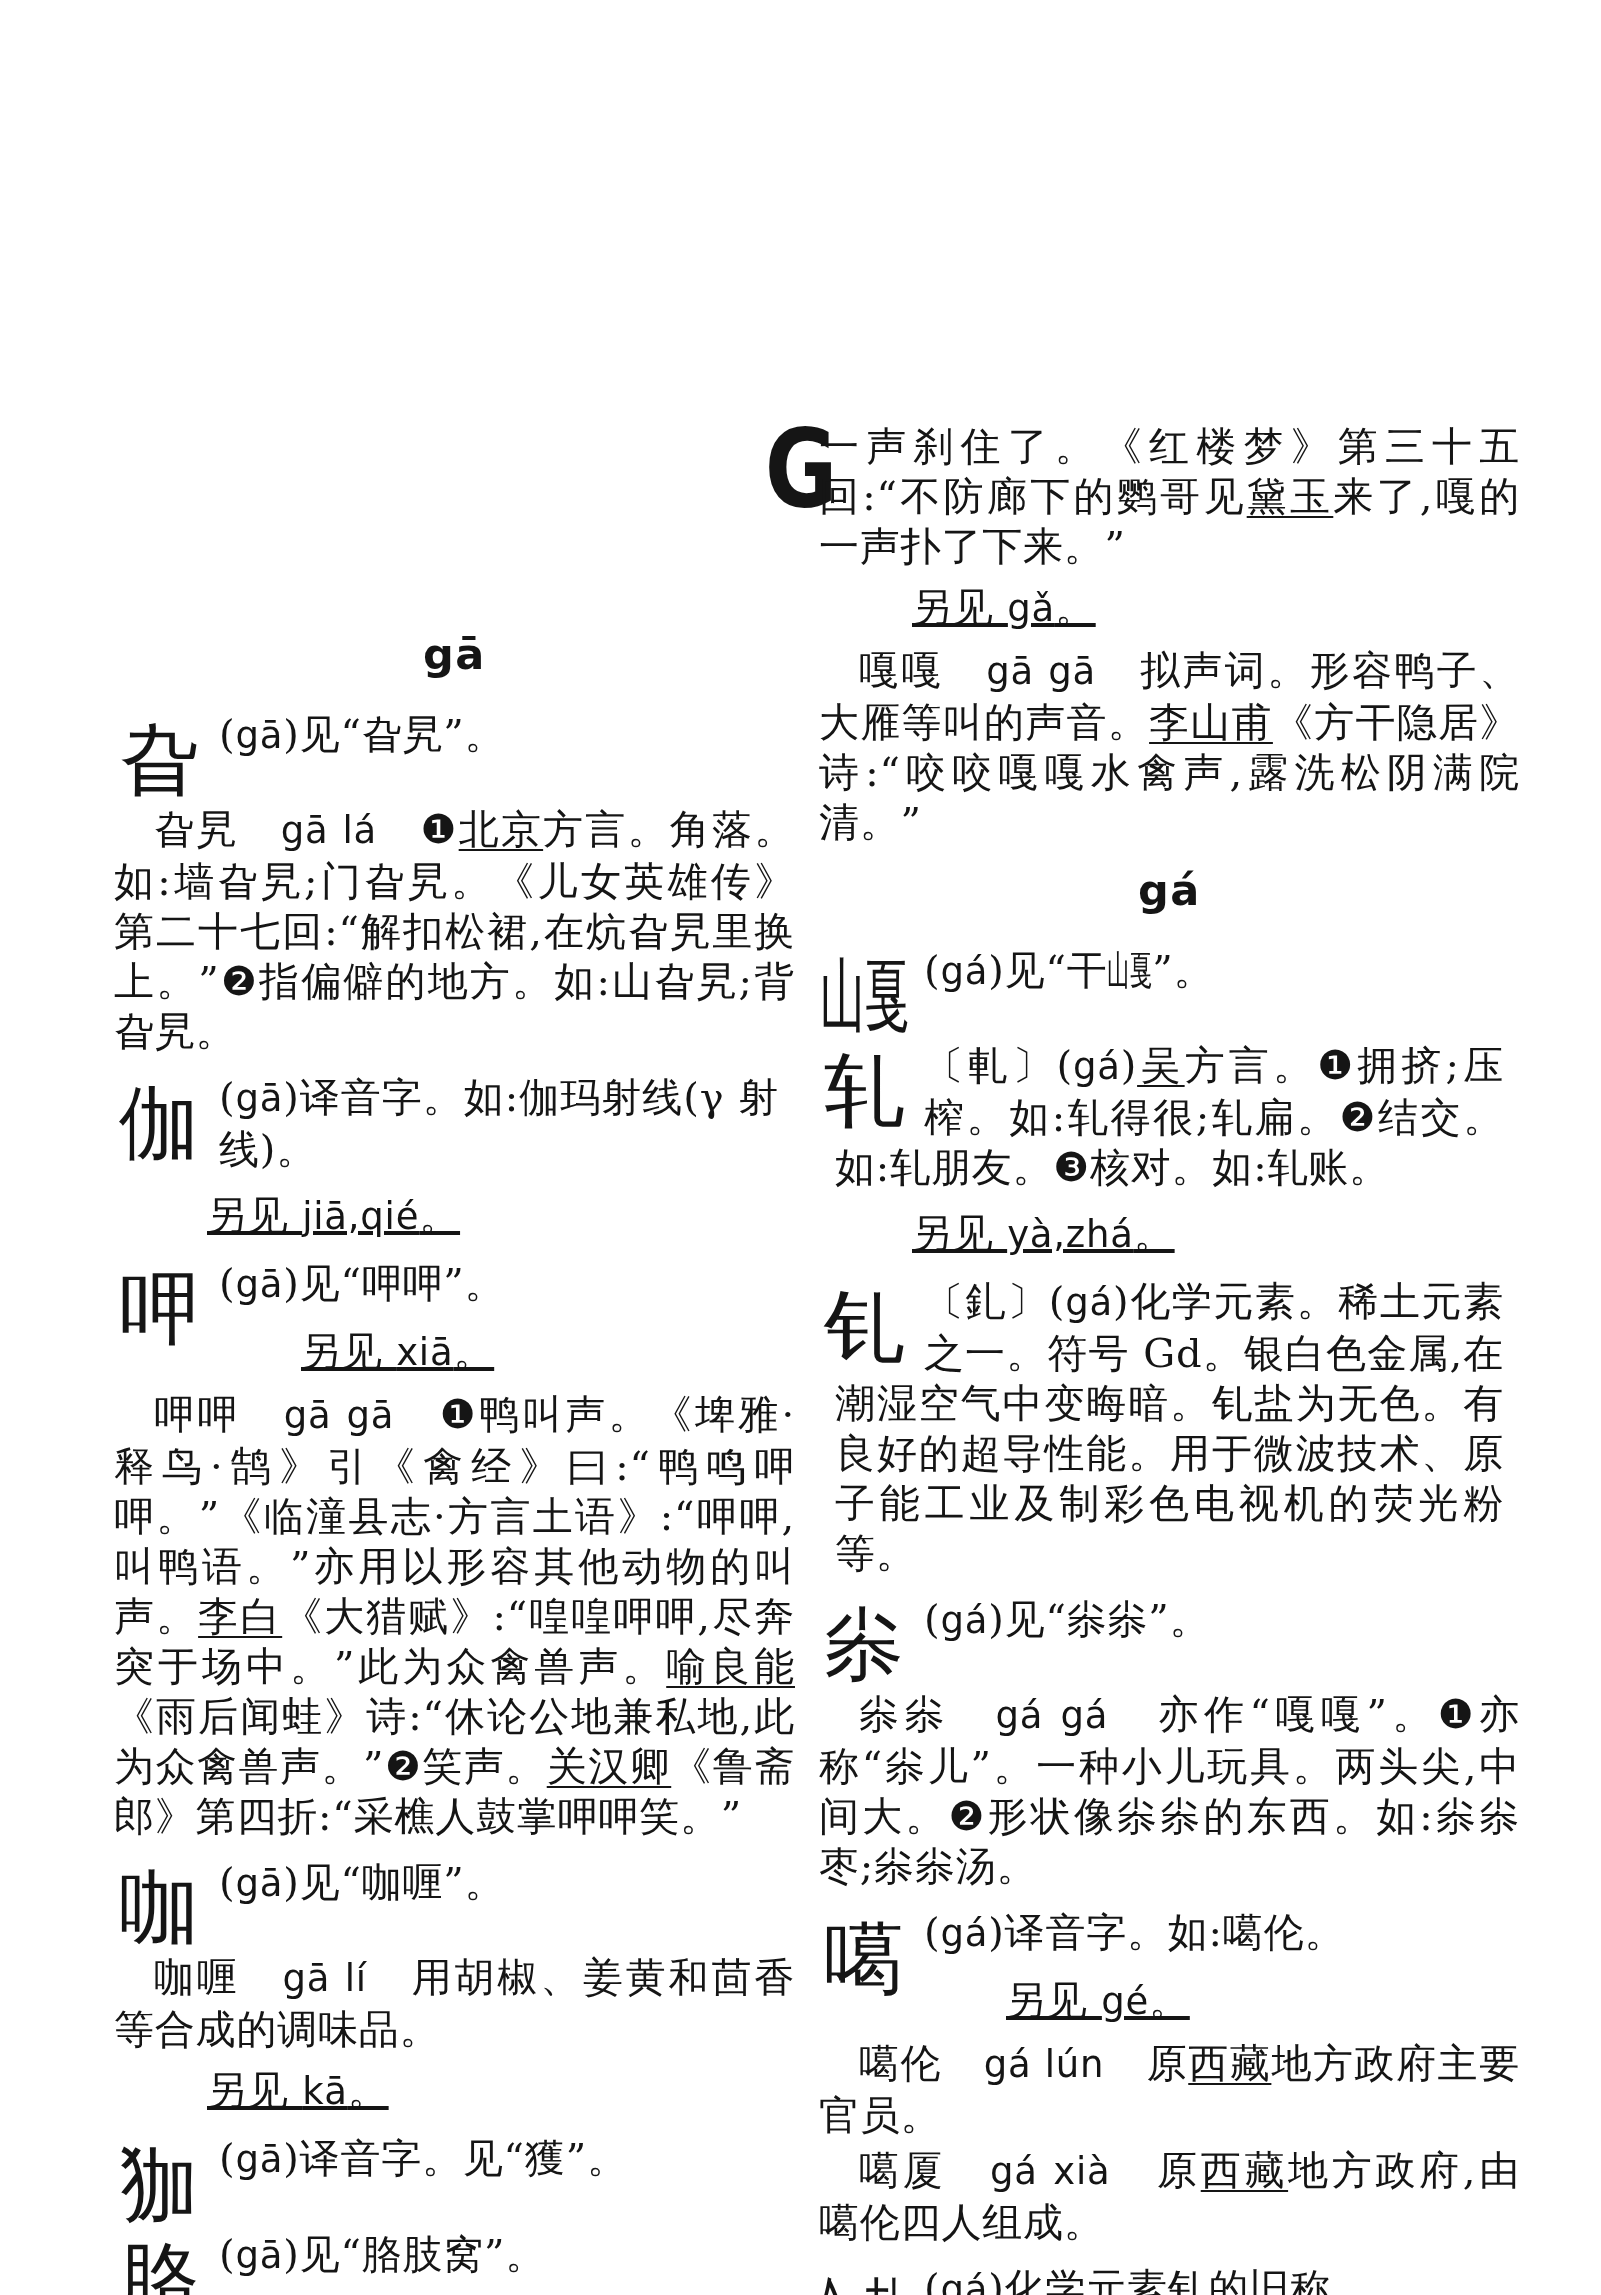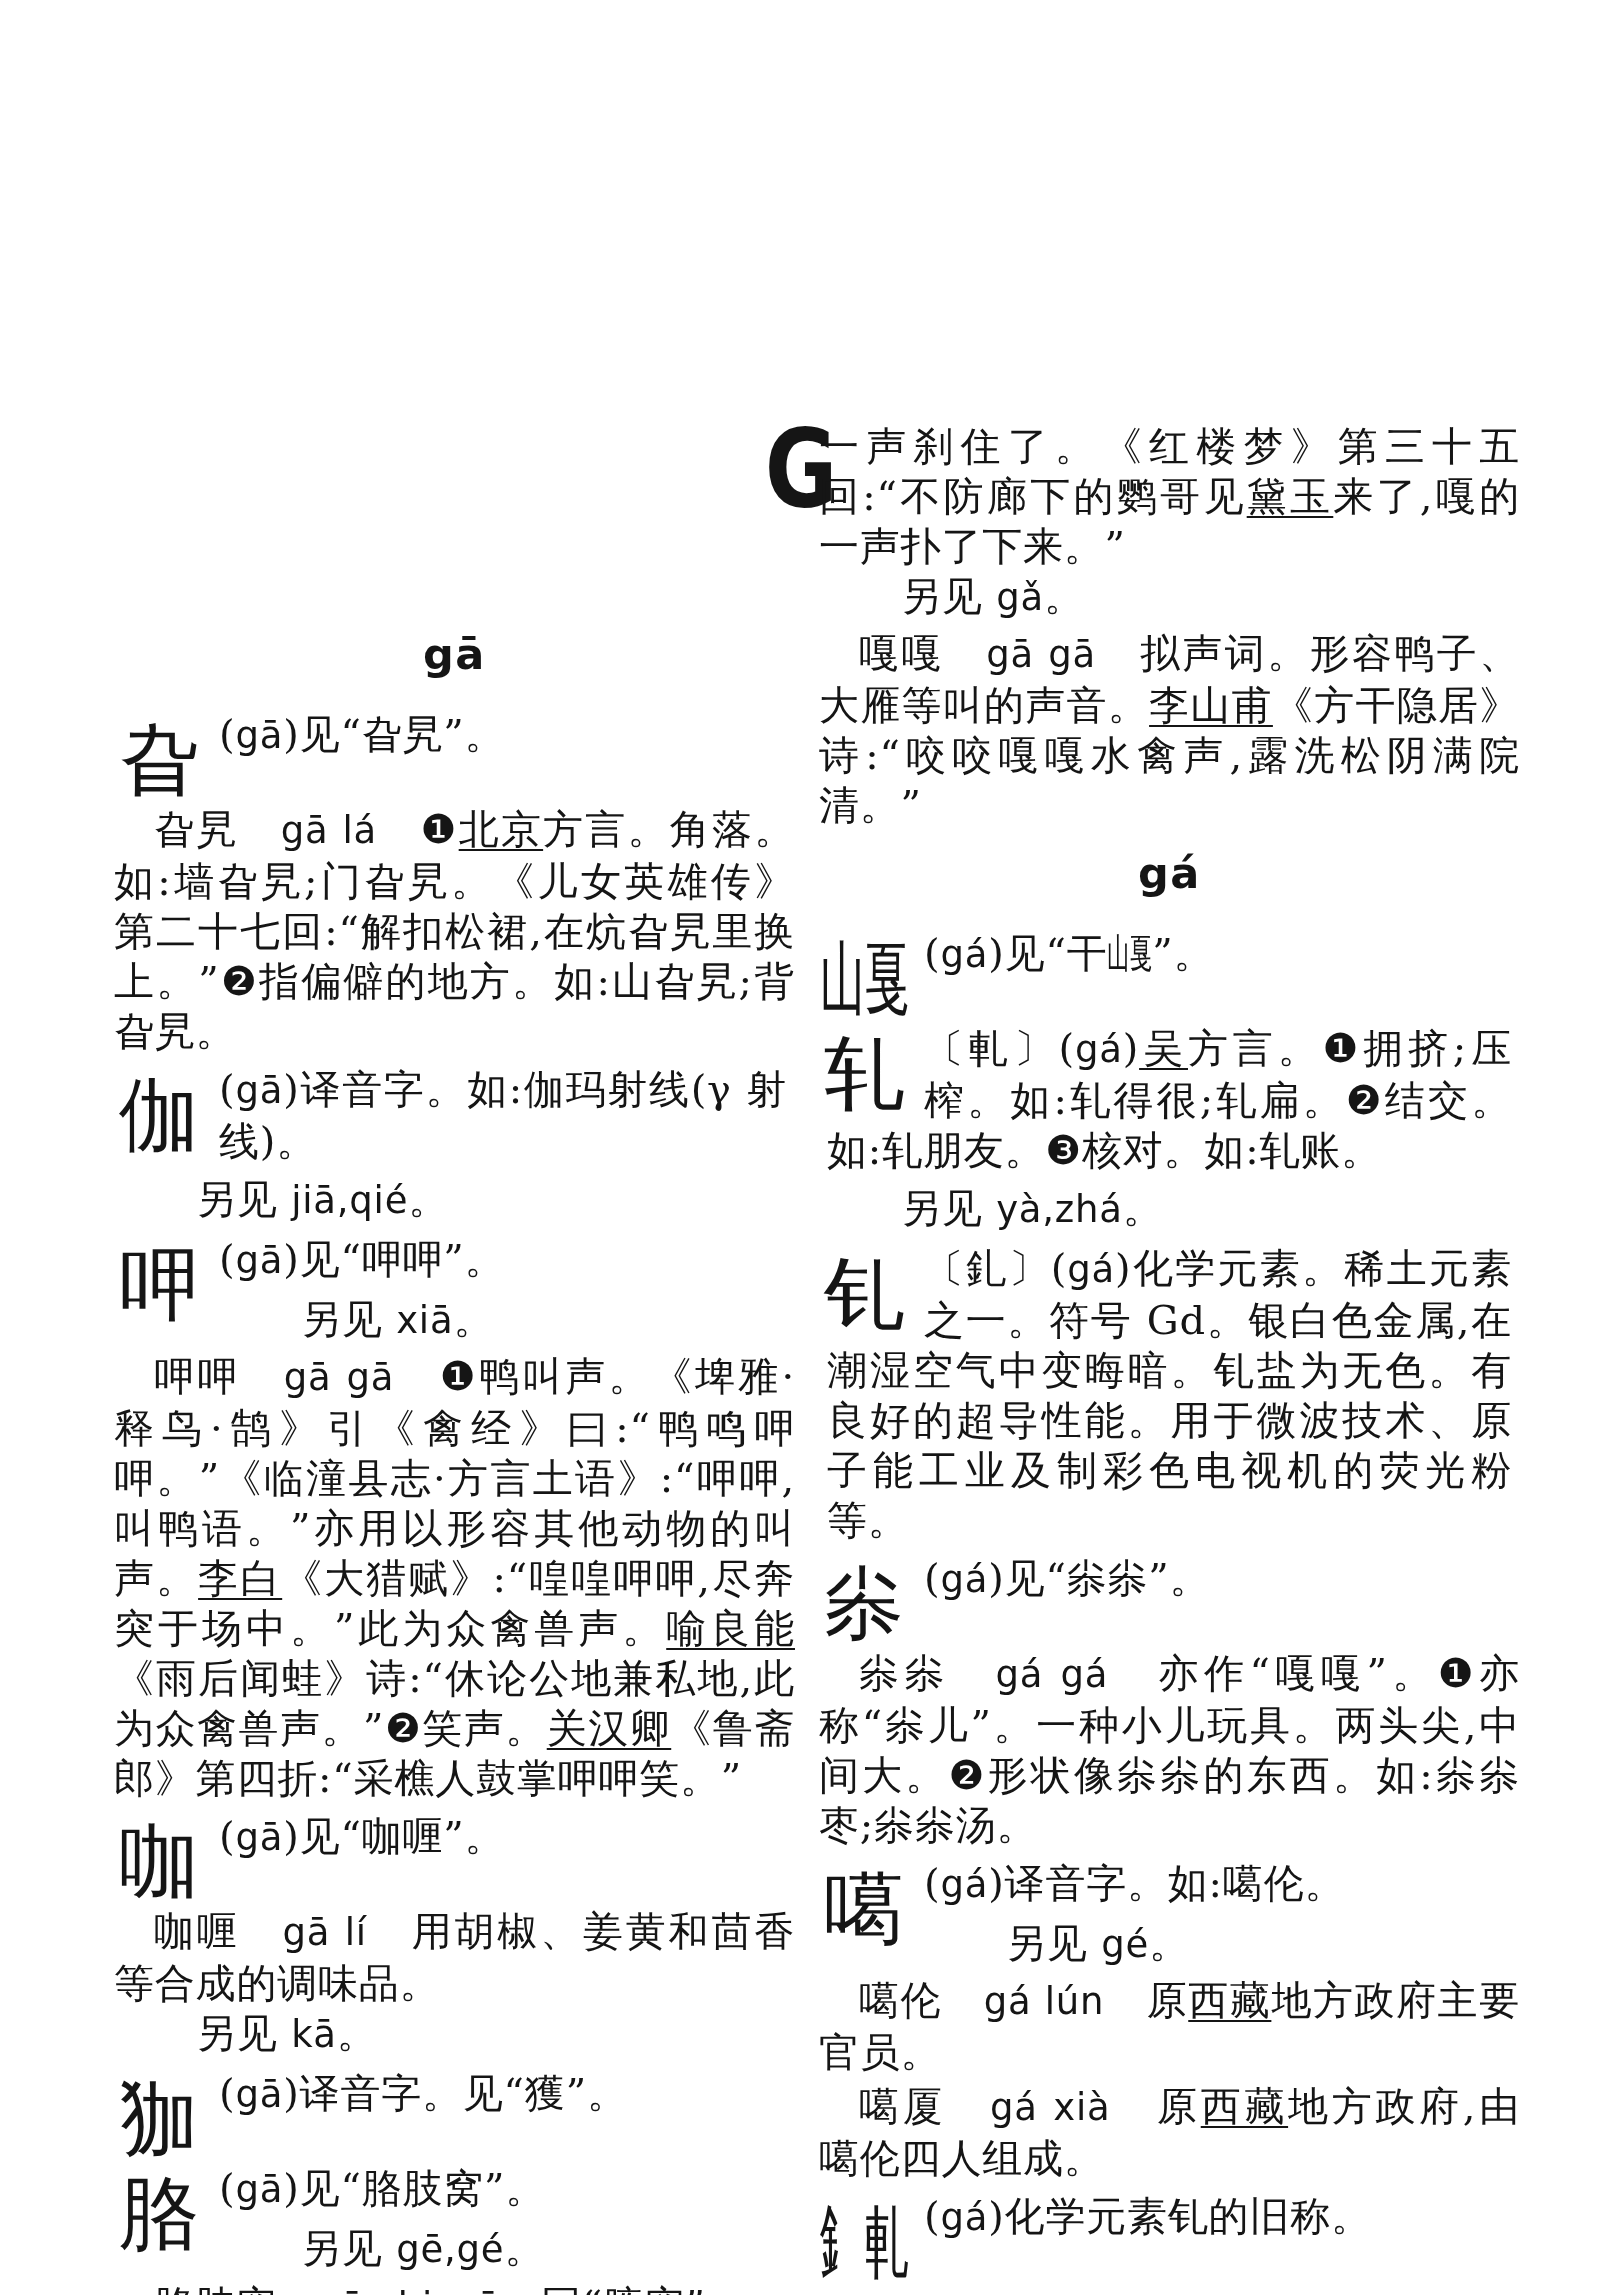--- a/index.html
+++ b/index.html
@@ -28,24 +28,24 @@
     font-weight:bold;font-size:43px;line-height:46px;
     text-align:center;margin:20px 0 32px;letter-spacing:1.5px;
   }
   .entry{clear:both;margin:6.2px 0 0;}
   .bigchar{
     float:left;width:91px;
     font-size:80px;line-height:89px;
     margin:6.2px 14px 0 0;text-align:center;
   }
   p{margin:0;}
-  .def{margin:8px;}
+  .def{margin:16px;}
   .word{clear:both;margin:4.6px 0 0;text-indent:40px;}
   .cont{margin:0;text-indent:0;}
-  .also{margin:0;text-indent:82px;clear:none;}
+  .also{margin:11px;text-indent:82px;clear:none;text-decoration:underline;}
   .also.block{clear:both;}
   .hw{font-family:"DejaVu Sans","Liberation Sans",sans-serif;font-weight:normal;}
   .py{font-family:"DejaVu Sans","Liberation Sans",sans-serif;font-size:37px;}
   .pn{text-decoration:underline;text-underline-offset:6.2px;text-decoration-thickness:2.3px;}
   .comp{display:inline-block;white-space:nowrap;}
   .comp>span{display:inline-block;width:.56em;transform:scaleX(.56);transform-origin:0 50%;}
 </style>
 </head>
 <body>
 

